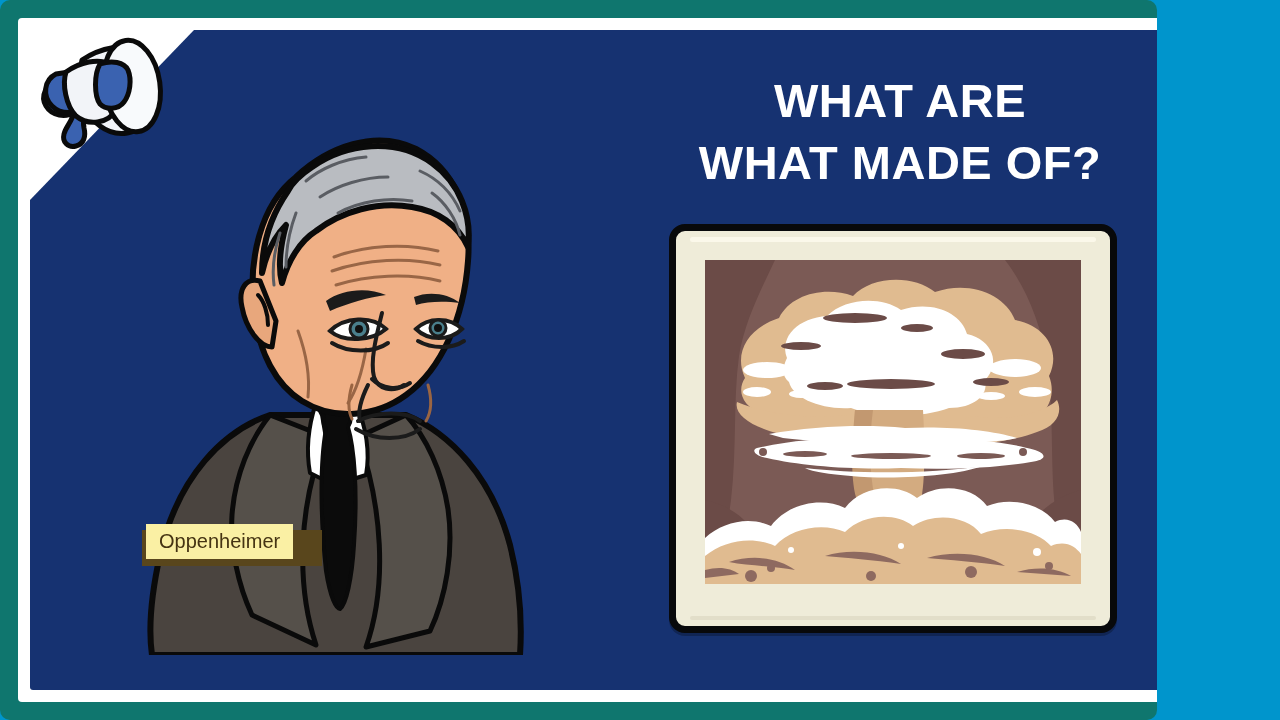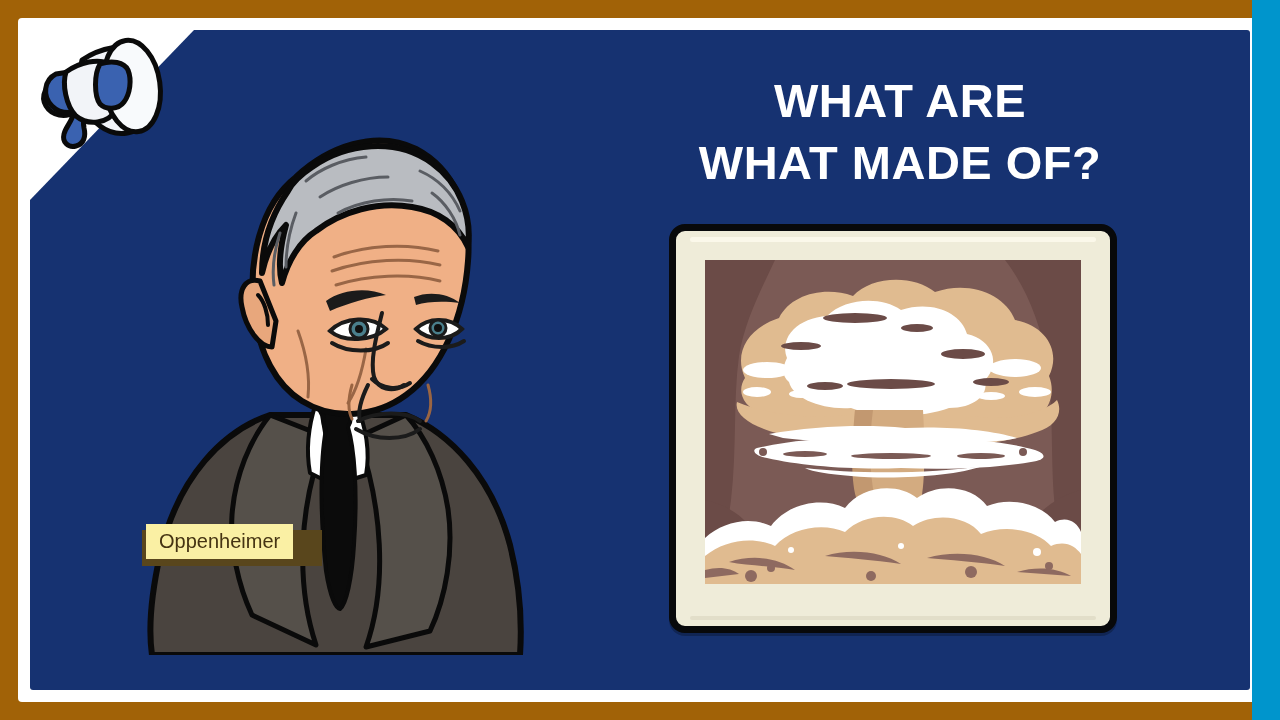--- a/index.html
+++ b/index.html
@@ -2,21 +2,21 @@
 <html><head>
 <meta charset="utf-8">
 <title>What Are Atoms Made Of</title>
 <style>
   html,body{margin:0;padding:0;}
   body{
     width:1280px;height:720px;overflow:hidden;
     font-family:"Liberation Sans","DejaVu Sans",sans-serif;
     background:#0095cc;
   }
-  #slide{position:relative;width:1252px;height:720px;background:#a16207;overflow:hidden;}
+  #slide{position:relative;width:1157px;height:720px;background:#0f766e;overflow:hidden;border-radius:10px;}
 
   
   #white-frame{
     position:absolute;left:18px;top:18px;width:1244px;height:684px;
     background:#ffffff;border-radius:4px;
   }
 
   
   #navy-panel{
     position:absolute;left:30px;top:30px;width:1220px;height:660px;

